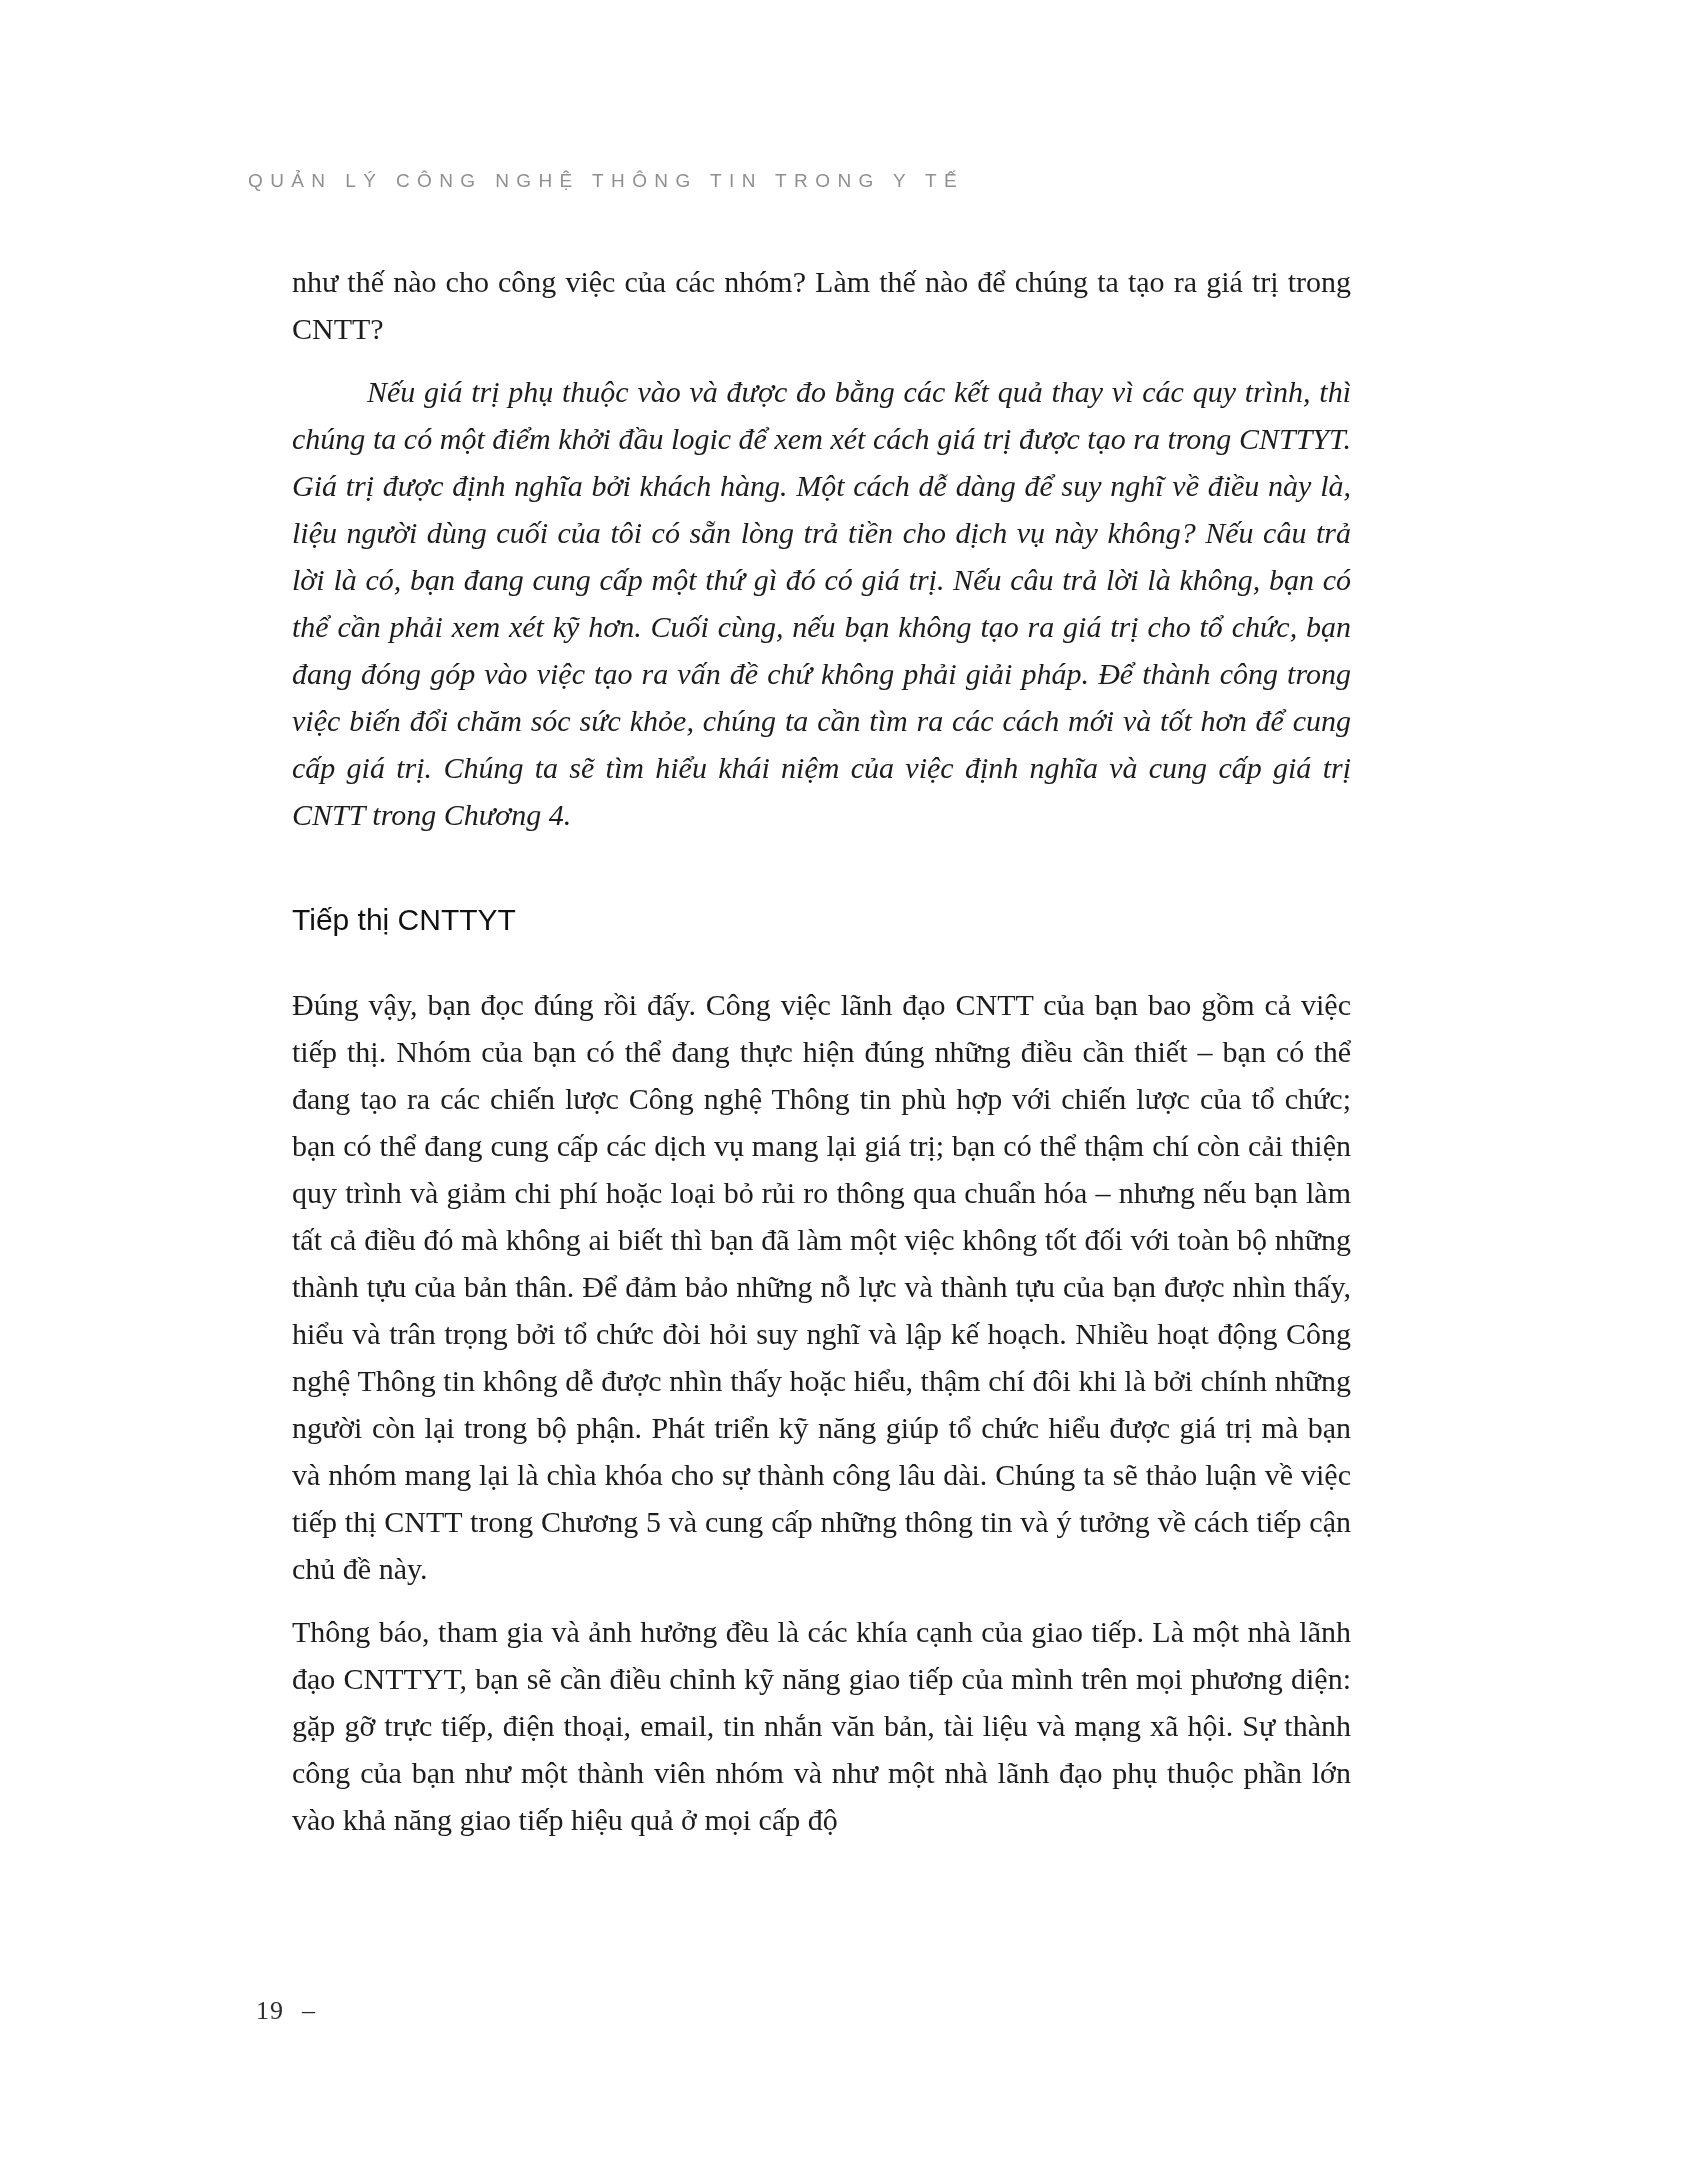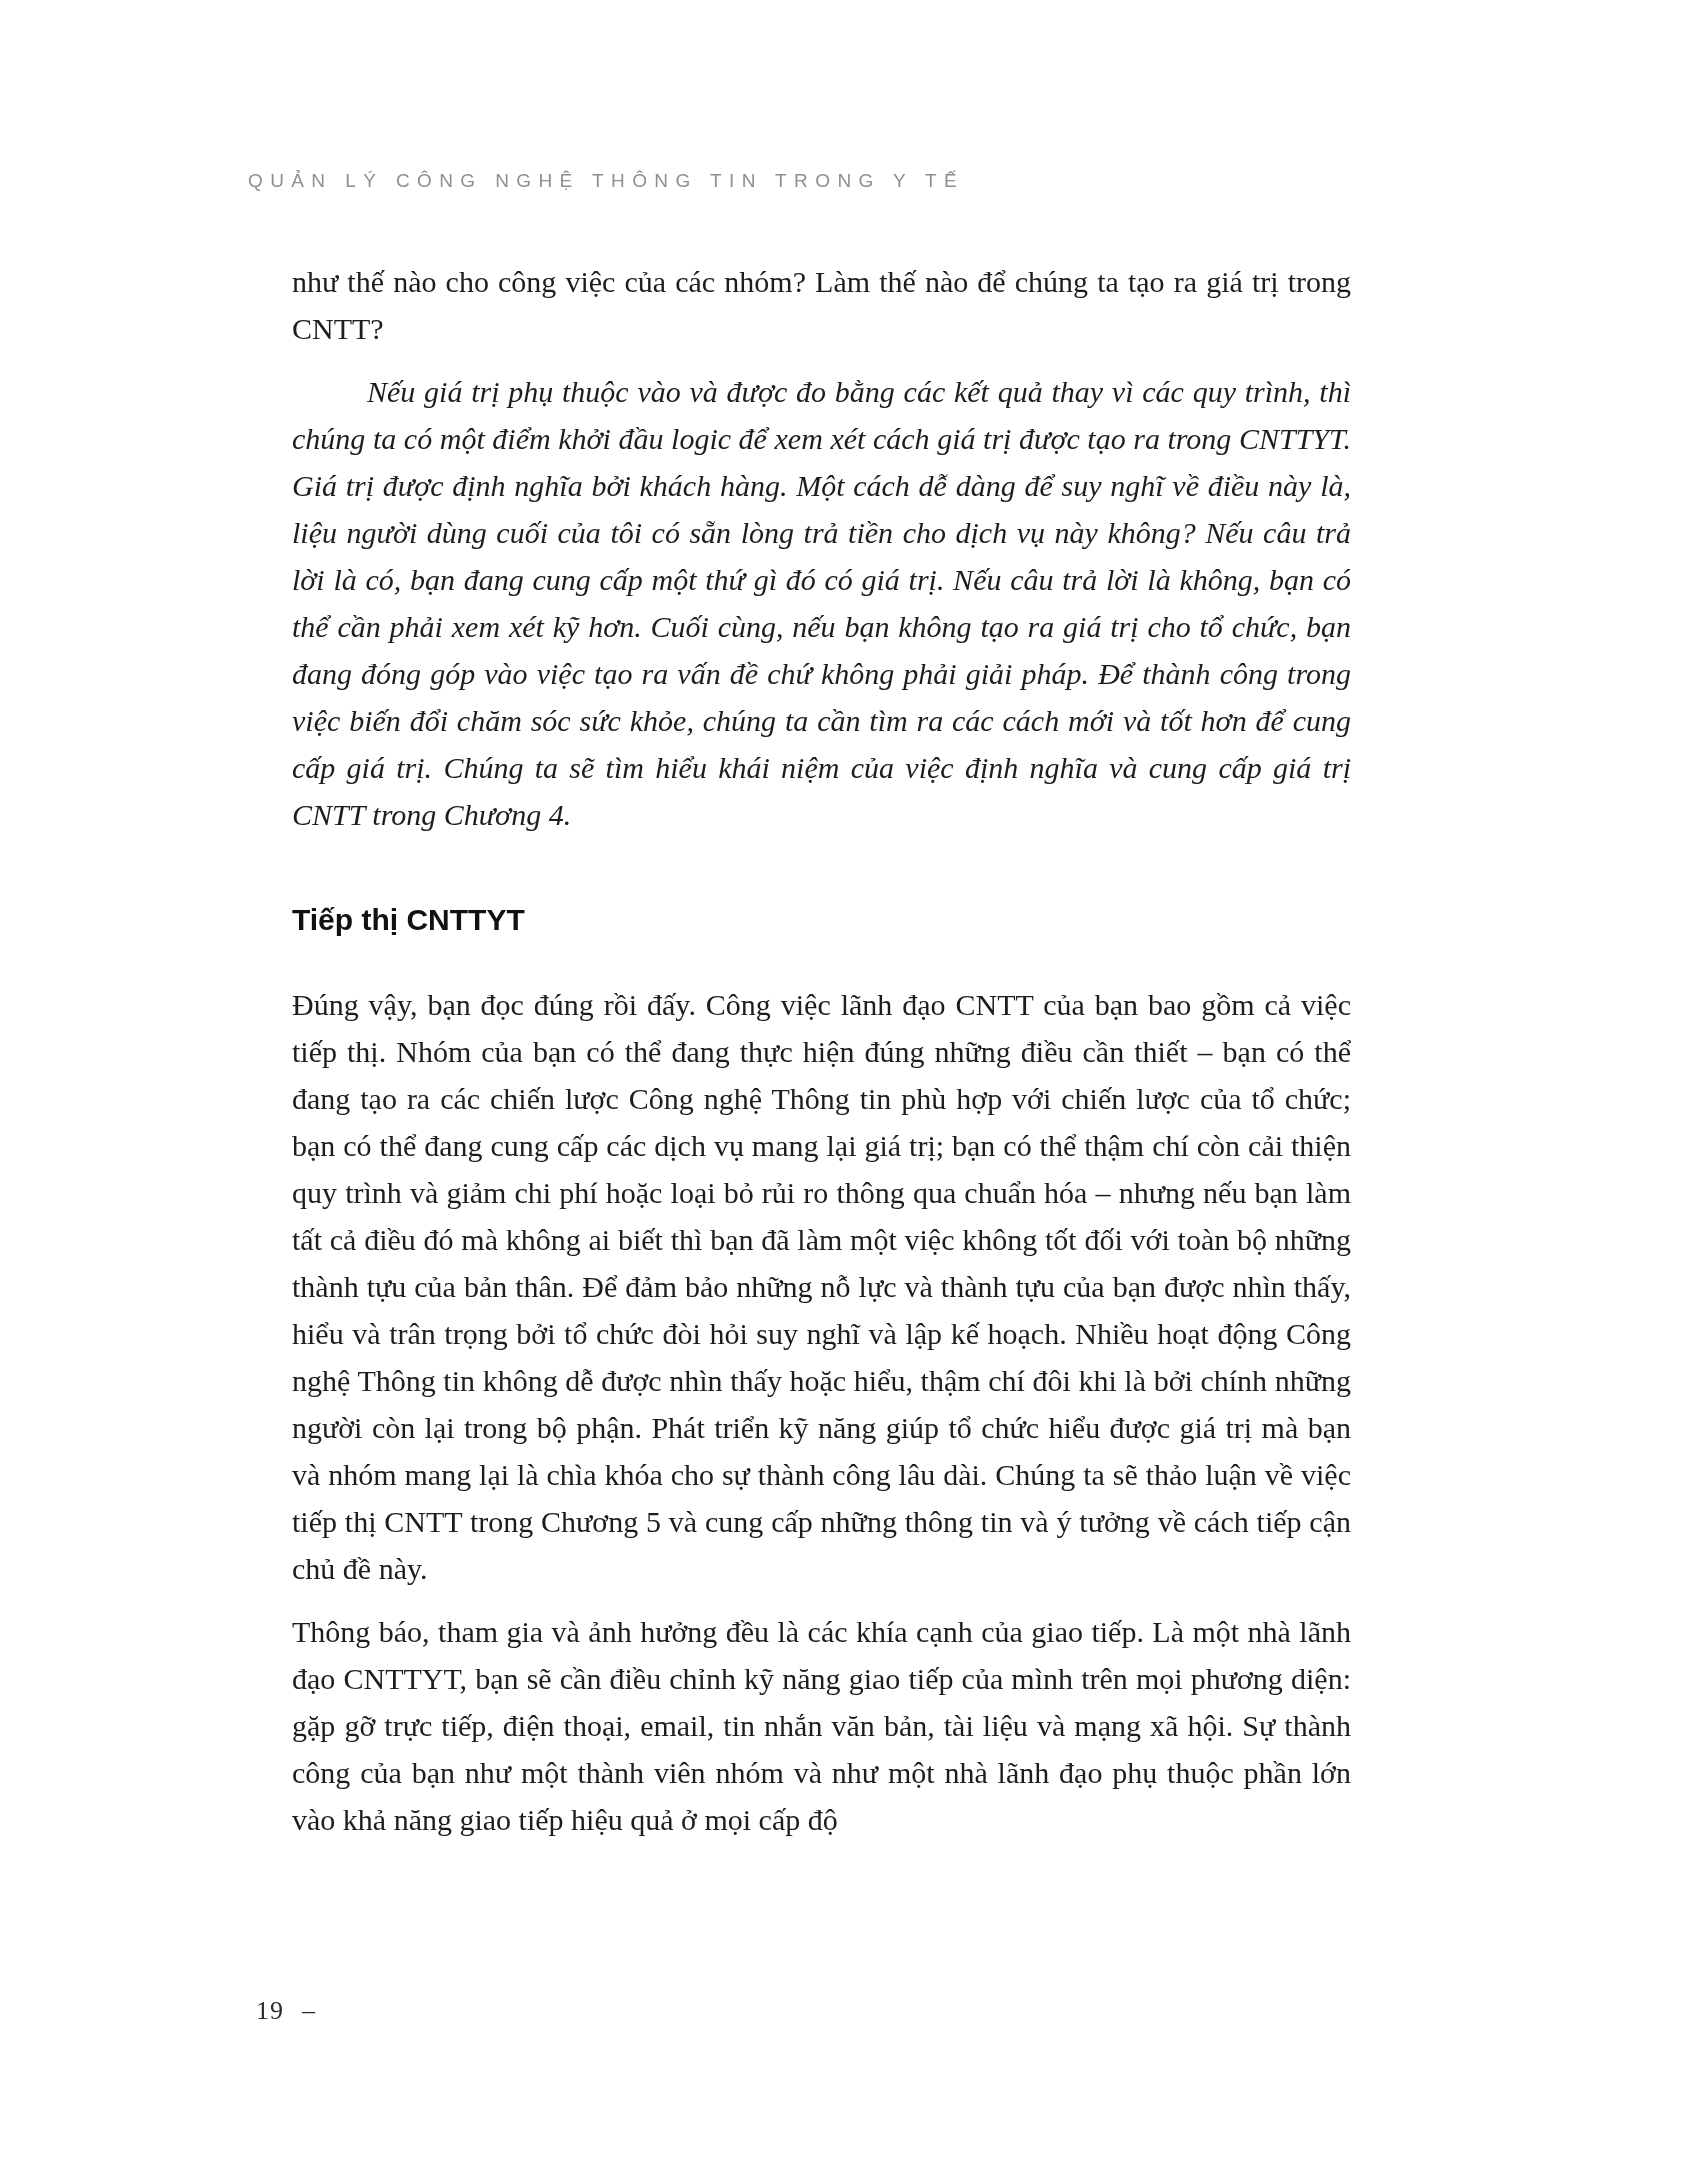--- a/index.html
+++ b/index.html
@@ -45,21 +45,21 @@
   .para {
     text-align: justify;
   }
   .para.indent {
     text-indent: 75px;
     font-style: italic;
   }
   .section-heading {
     font-family: "Liberation Sans", "DejaVu Sans", sans-serif;
     font-size: 30px;
-    font-weight: 700;
+    font-weight: 400;
     color: #111111;
     text-align: left;
     margin-top: 42px;
     margin-bottom: 22px;
   }
   .footer {
     position: absolute;
     top: 1980px;
     left: 232px;
     font-size: 26px;

